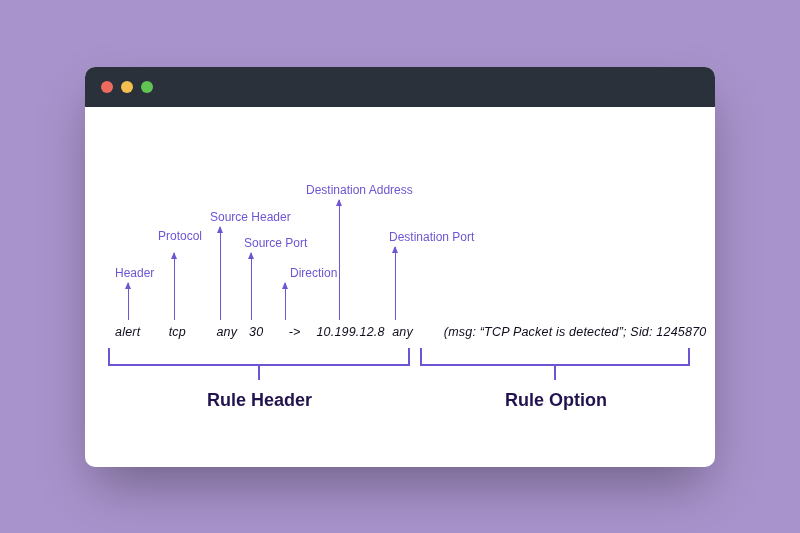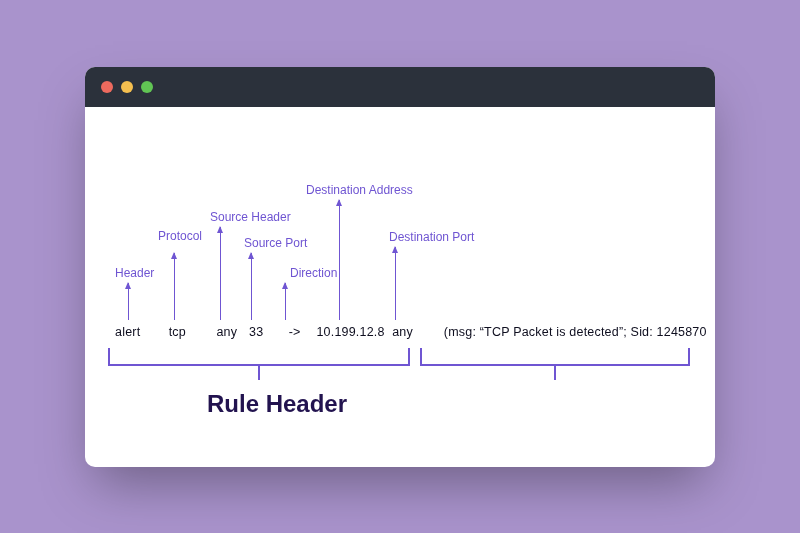--- a/index.html
+++ b/index.html
@@ -39,21 +39,21 @@
     height: 360px;
   }
   .rule-text {
     position: absolute;
     left: 30px;
     top: 218px;
     font-size: 12.5px;
     color: #0e0e1f;
     letter-spacing: 0.2px;
   }
-  .rule-text span { display: inline-block; }
+  .rule-text span { display: inline-block; font-style: italic; }
   .label {
     position: absolute;
     font-size: 12px;
     color: #6F55D2;
     white-space: nowrap;
   }
   .arrow {
     position: absolute;
     width: 1px;
     background: #6F55D2;
@@ -75,41 +75,41 @@
     height: 18px;
   }
   .bracket-stem {
     position: absolute;
     width: 2px;
     height: 14px;
     background: #6F55D2;
   }
   .section-label {
     position: absolute;
-    font-size: 24px;
+    font-size: 18px;
     font-weight: 700;
     color: #22134F;
   }
 </style>
 </head>
 <body>
 
 <div class="window">
   <div class="titlebar">
     <div class="dot red"></div>
     <div class="dot yellow"></div>
     <div class="dot green"></div>
   </div>
   <div class="content">
 
     <div class="rule-text">
       <span style="width:50px">alert</span>
       <span style="width:44px">tcp</span>
       <span style="width:29px">any</span>
-      <span style="width:36px">33</span>
+      <span style="width:36px">30</span>
       <span style="width:24px">-&gt;</span>
       <span style="width:72px">10.199.12.8</span>
       <span style="width:48px">any</span>
       <span>(msg: “TCP Packet is detected”; Sid: 1245870</span>
     </div>
 
     <div class="label" style="left:30px;  top:159px">Header</div>
     <div class="label" style="left:73px;  top:122px">Protocol</div>
     <div class="label" style="left:125px; top:103px">Source Header</div>
     <div class="label" style="left:159px; top:129px">Source Port</div>
@@ -125,15 +125,16 @@
     <div class="arrow" style="left:254px; top:93px;  height:120px"></div>
     <div class="arrow" style="left:310px; top:140px; height:73px"></div>
 
     <div class="bracket" style="left:23px; width:302px; top:241px"></div>
     <div class="bracket-stem" style="left:173px; top:259px"></div>
 
     <div class="bracket" style="left:335px; width:270px; top:241px"></div>
     <div class="bracket-stem" style="left:469px; top:259px"></div>
 
     <div class="section-label" style="left:122px; top:283px">Rule Header</div>
+    <div class="section-label" style="left:420px; top:283px">Rule Option</div>
 
   </div>
 </div>
 
 </body></html>

